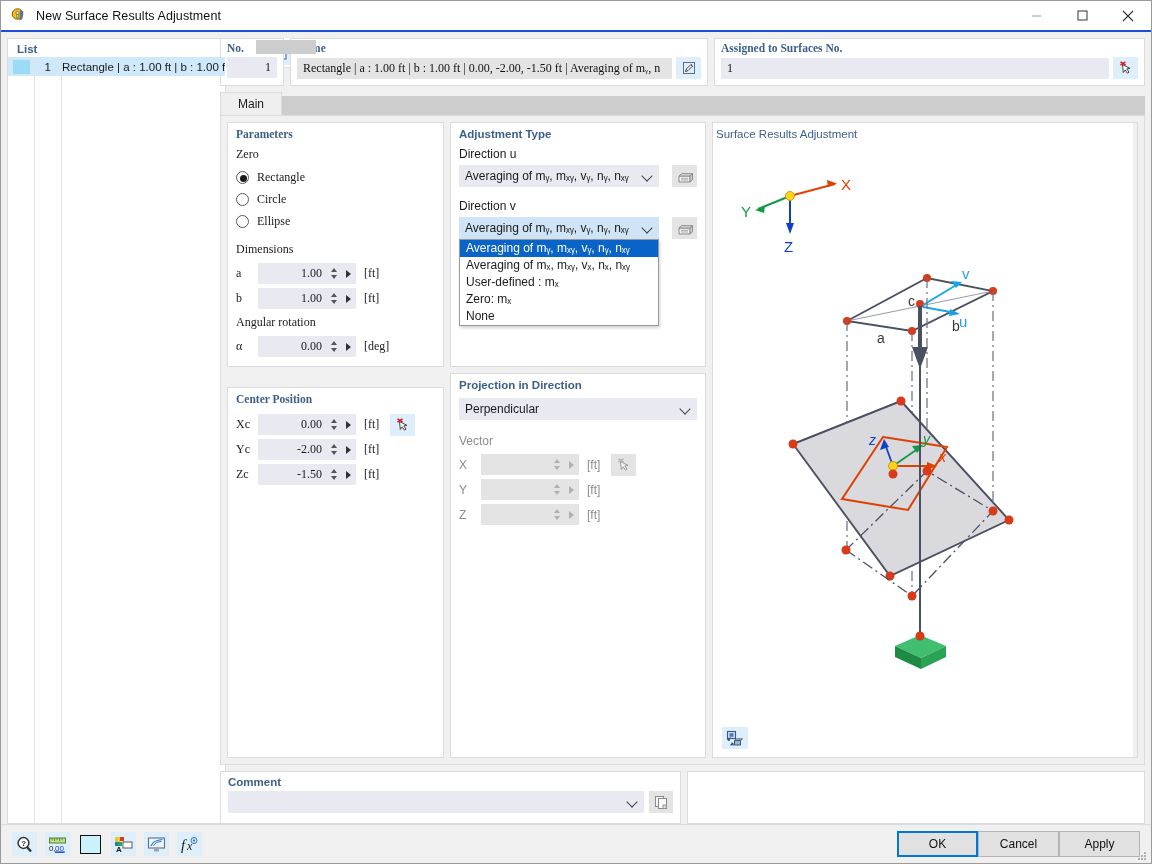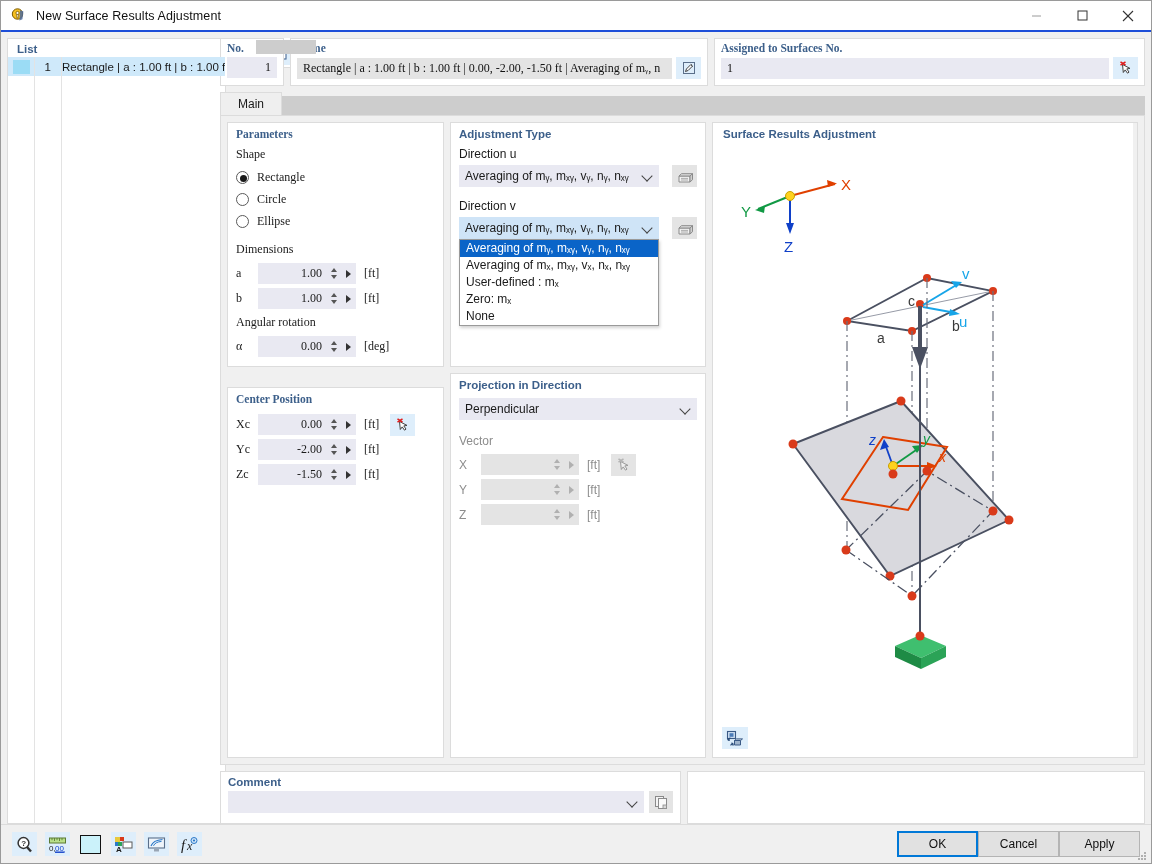--- a/index.html
+++ b/index.html
@@ -124,21 +124,21 @@
                  transform:rotate(45deg); }
   .combo-row { display:flex; align-items:flex-start; gap:13px; }
   .combo-wrap { flex:1; position:relative; }
 
   .dropdown { position:absolute; left:0; top:22px; width:100%; background:#fff;
               border:1px solid #9a9a9a; box-shadow:1px 2px 3px rgba(0,0,0,.18); z-index:50; }
   .dd-item { height:17px; line-height:17px; padding:0 6px; font-size:12px; white-space:nowrap; }
   .dd-item.hi { background:#0a64c8; color:#fff; }
 
   
-  .view-title { position:absolute; left:10px; top:5px; color:#3c5f8a; font-weight:bold; font-size:11.5px; }
+  .view-title { position:absolute; left:3px; top:5px; color:#3c5f8a; font-weight:normal; font-size:11.5px; }
   .view-btn { position:absolute; left:9px; bottom:8px; width:26px; height:22px; background:#deeefb;
               display:flex; align-items:center; justify-content:center; }
   .view-scroll { position:absolute; right:0; top:0; bottom:0; width:4px; background:#f0f0f0; }
 
   
   .bottom-row { display:flex; gap:6px; margin-top:6px; height:53px; }
   .comment-panel { width:461px; background:#fff; border:1px solid #dcdcdc; padding:4px 7px 6px 7px; }
   .comment-line { display:flex; align-items:center; gap:5px; margin-top:3px; }
   .comment-field { flex:1; height:22px; background:#e9e9f2; display:flex; align-items:center;
                    padding:0 6px; font-size:12px; }
@@ -304,21 +304,21 @@
           <span>Main</span>
         </div>
         <div class="tab-rest"></div>
       </div>
 
       <div class="tabpage">
 
         <div class="col-params">
           <div class="panel" style="height:245px;">
             <div class="panel-title">Parameters</div>
-            <div class="sublabel">Shape</div>
+            <div class="sublabel">Zero</div>
 
             <div class="radio-row">
               <span class="radio on"></span>
               <span>Rectangle</span>
             </div>
             <div class="radio-row">
               <span class="radio"></span>
               <span>Circle</span>
             </div>
             <div class="radio-row">

